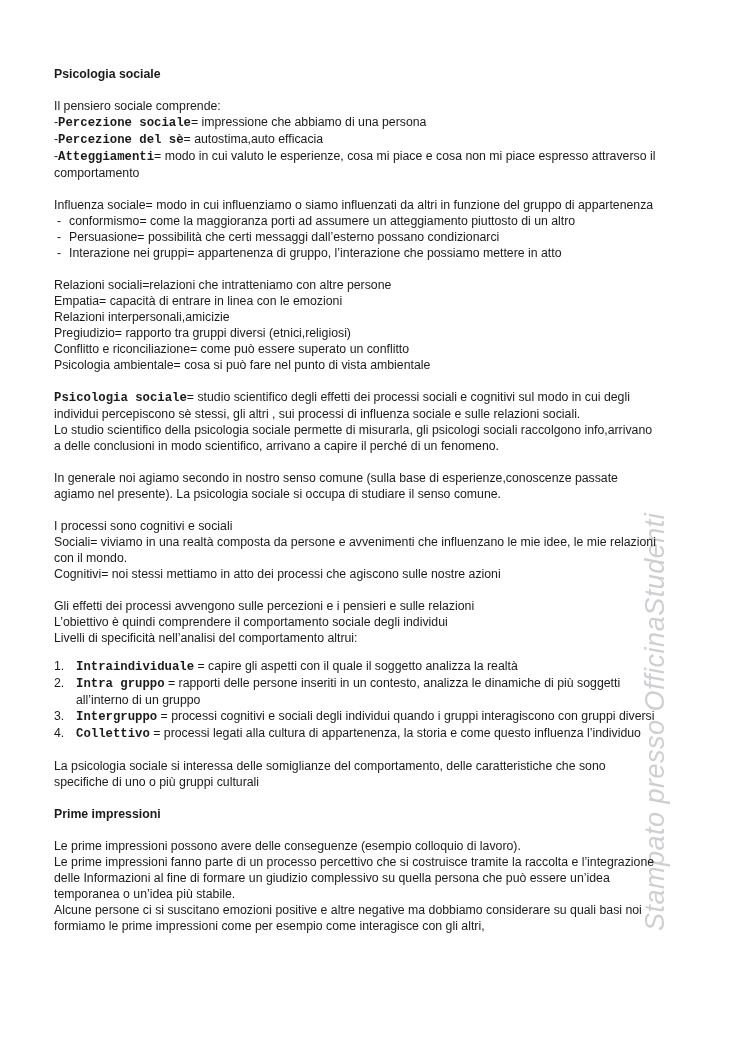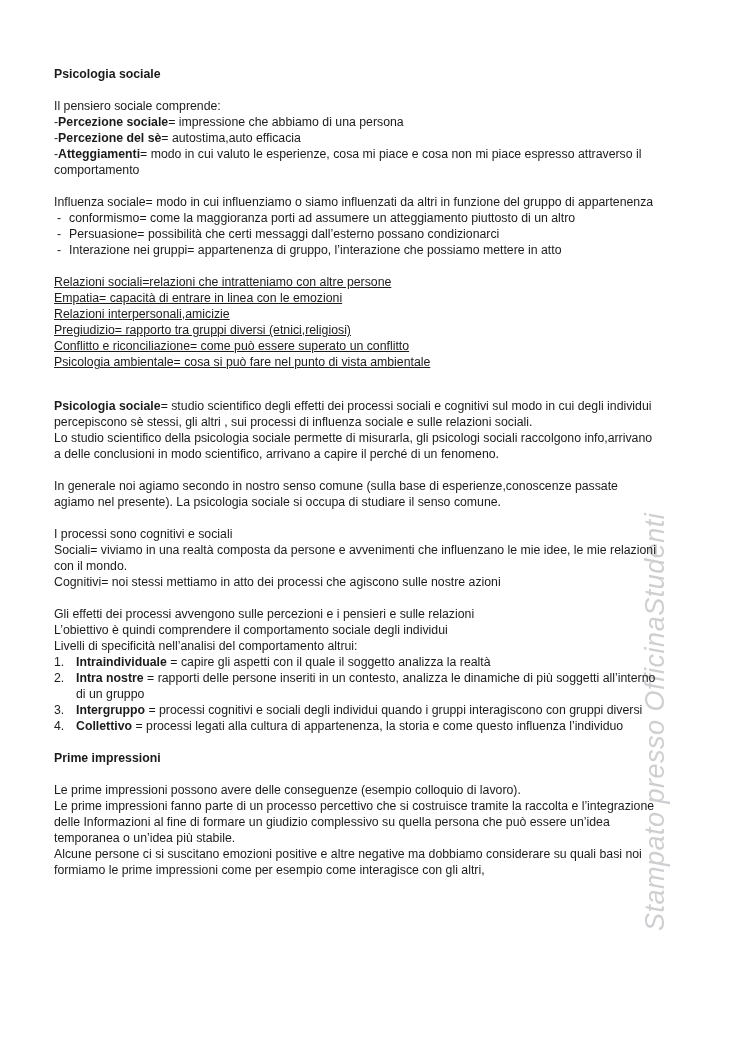--- a/index.html
+++ b/index.html
@@ -14,24 +14,24 @@
   }
   .content {
     position: absolute;
     left: 54px; top: 66px;
     width: 607px;
     font-size: 12.3px;
     line-height: 16px;
   }
   .h { font-weight: bold; margin: 0 0 16px 0; }
   .block { margin: 0 0 16px 0; }
-  .block.mb0 { margin-bottom: 0; }
-  .block.mb40 { margin-bottom: 28px; text-decoration: underline; }
+  .block.mb0 { margin-bottom: 12px; }
+  .block.mb40 { margin-bottom: 16px; }
   .line { min-height: 16px; }
-  b { font-weight: bold; }
+  b { font-weight: bold; font-family: Liberation Mono, monospace; }
   .bulrow { display: flex; }
   .bul { flex: none; width: 15px; padding-left: 3px; }
   .bultext { flex: 1; }
   .numrow { display: flex; }
   .num { flex: none; width: 22px; }
   .numtext { flex: 1; }
   .wm {
     position: absolute;
     left: 640px; top: 931px;
     transform: rotate(-90deg);
@@ -104,32 +104,33 @@
     <div>Livelli di specificità nell’analisi del comportamento altrui:</div>
   </div>
 
   <div class="block">
     <div class="numrow">
         <span class="num">1.</span>
         <span class="numtext"><b>Intraindividuale</b><span> = capire gli aspetti con il quale il soggetto analizza la realtà</span></span>
       </div>
     <div class="numrow">
         <span class="num">2.</span>
-        <span class="numtext"><b>Intra nostre</b><span> = rapporti delle persone inseriti in un contesto, analizza le dinamiche di più soggetti all’interno di un gruppo</span></span>
+        <span class="numtext"><b>Intra gruppo</b><span> = rapporti delle persone inseriti in un contesto, analizza le dinamiche di più soggetti all’interno di un gruppo</span></span>
       </div>
     <div class="numrow">
         <span class="num">3.</span>
         <span class="numtext"><b>Intergruppo</b><span> = processi cognitivi e sociali degli individui quando i gruppi  interagiscono con gruppi diversi</span></span>
       </div>
     <div class="numrow">
         <span class="num">4.</span>
         <span class="numtext"><b>Collettivo</b><span> = processi legati alla cultura di appartenenza, la storia e come questo influenza l’individuo</span></span>
       </div>
   </div>
 
+  <div class="block">La psicologia sociale si interessa delle somiglianze del comportamento, delle caratteristiche che sono specifiche di uno o più gruppi culturali</div>
 
   <div class="h">Prime impressioni</div>
 
   <div class="block">
     <div>Le prime impressioni possono avere delle conseguenze (esempio colloquio di lavoro).</div>
     <div>Le prime impressioni fanno parte di un processo percettivo che si costruisce tramite la raccolta e l’integrazione delle Informazioni al fine di formare un giudizio complessivo su quella persona che può essere un’idea temporanea o un’idea più stabile.</div>
     <div>Alcune persone ci si suscitano emozioni positive e altre negative ma dobbiamo considerare su quali basi noi formiamo le prime impressioni come per esempio come interagisce con gli altri,</div>
   </div>
 
 </div>

